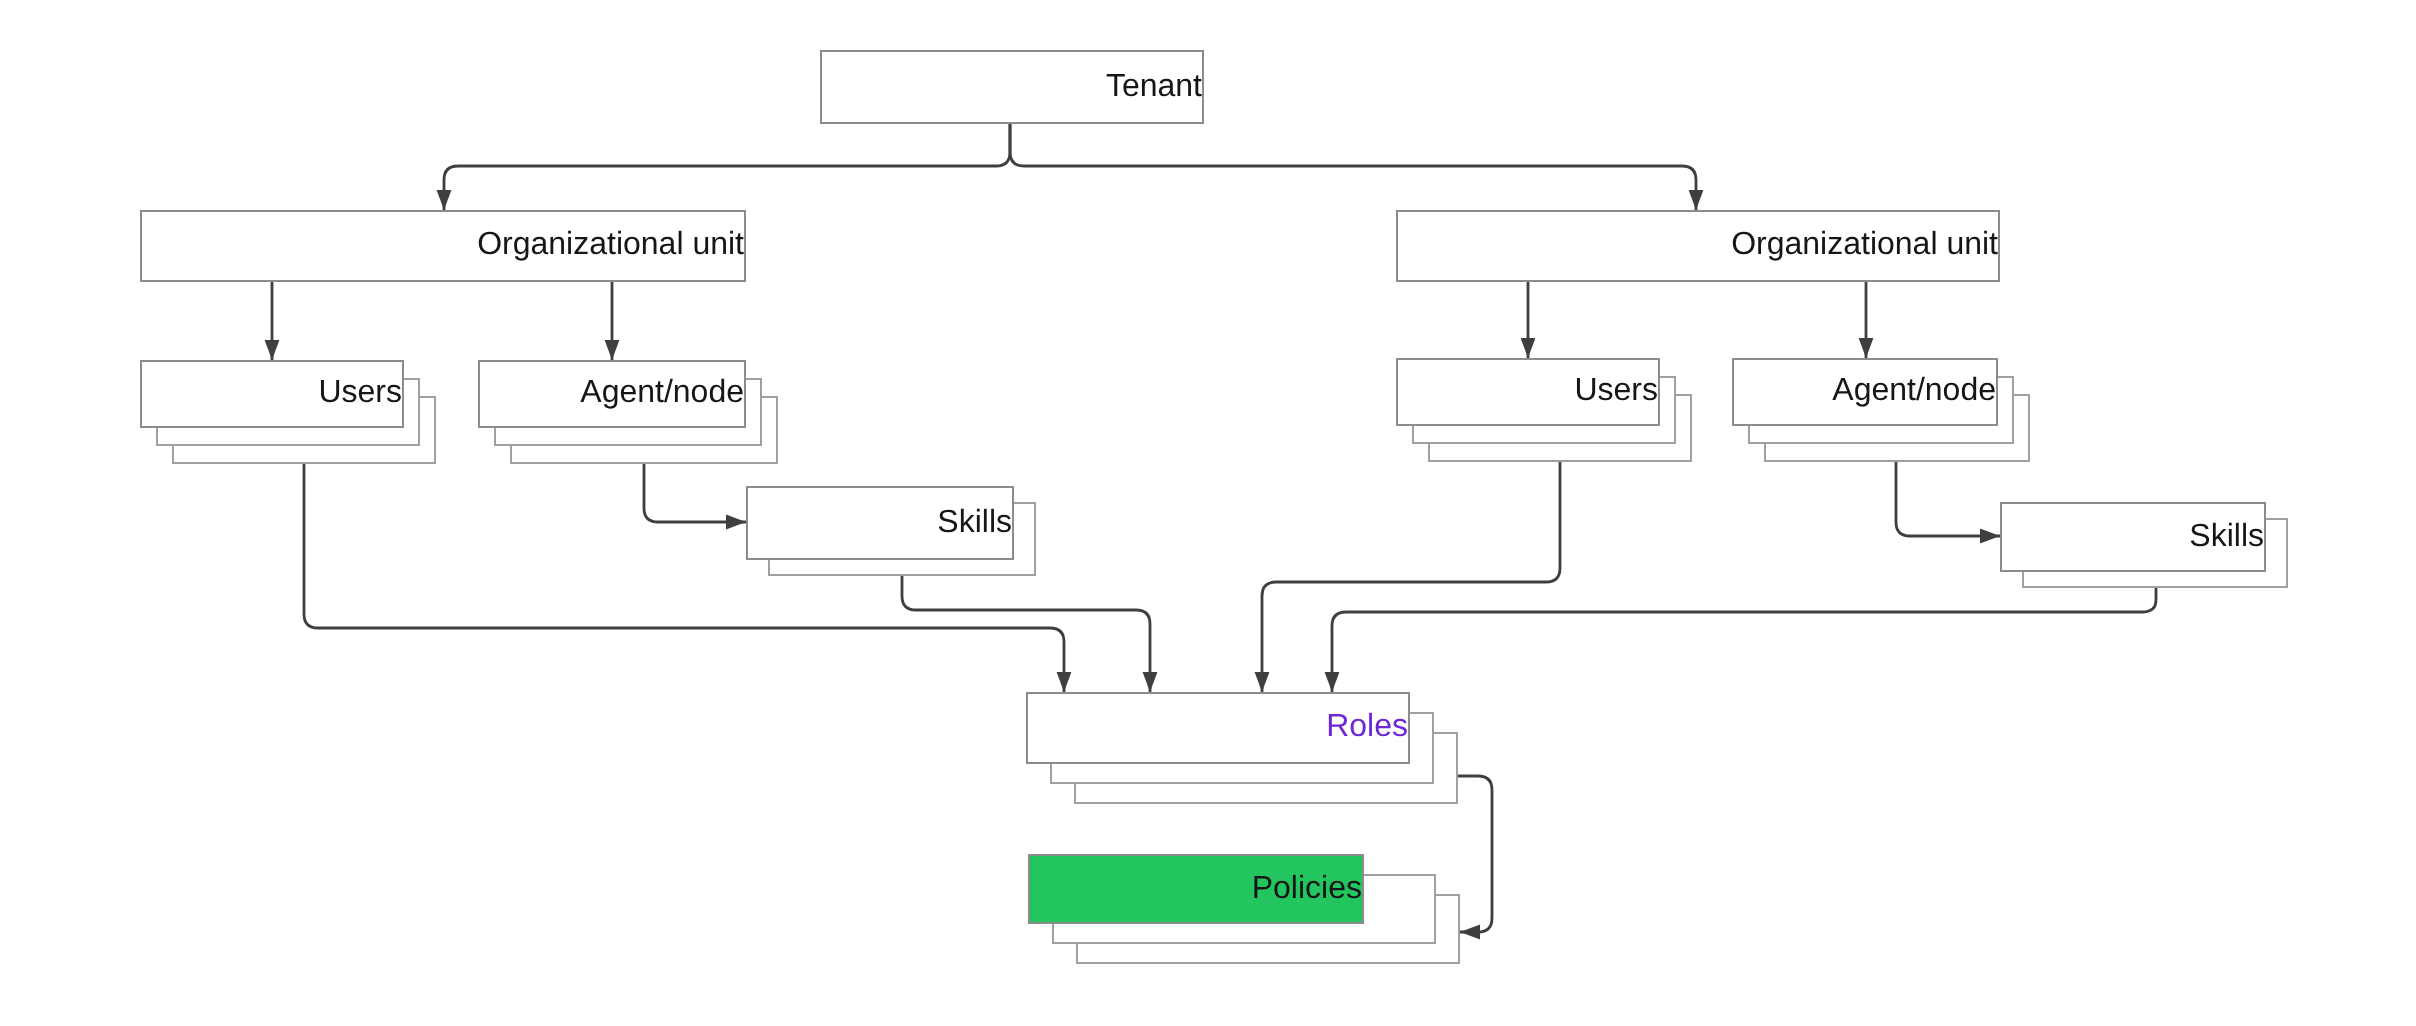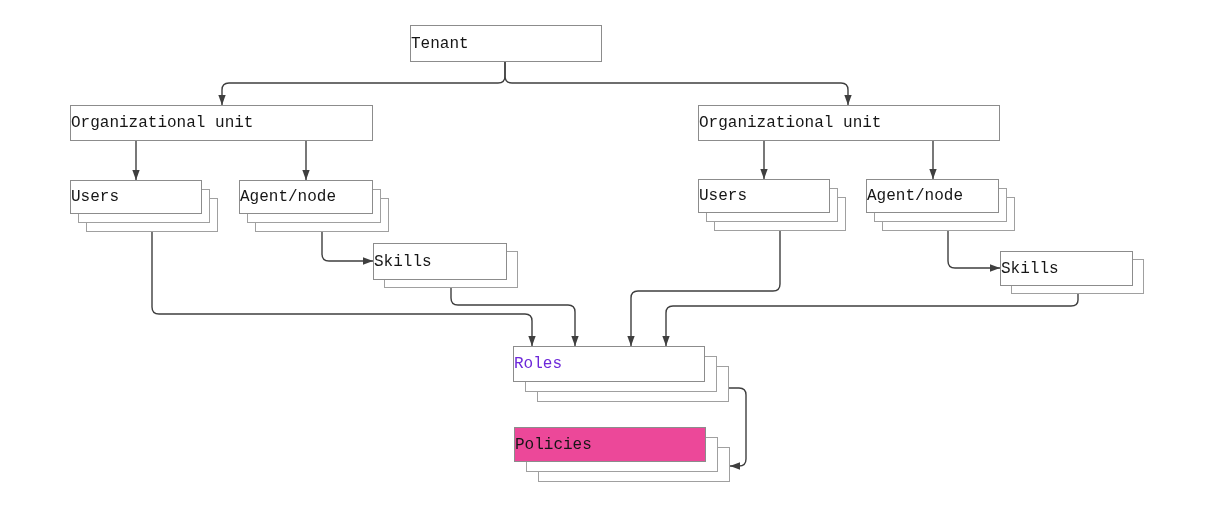--- a/index.html
+++ b/index.html
@@ -22,25 +22,24 @@
   .node {
     position: absolute;
     box-sizing: border-box;
     background: #ffffff;
     border: 1.5px solid #8c8c8c;
     color: #161616;
     font-size: 16px;
     line-height: 1;
     display: flex;
     align-items: center;
-    justify-content: flex-start;
+    justify-content: flex-end;
     text-align: center;
     white-space: nowrap;
     z-index: 3;
-    font-family: Liberation Mono, monospace;
   }
 </style>
 </head>
 <body>
 
 <div id="canvas" style="background: rgb(255, 255, 255);">
   <svg id="edges" width="1208" height="513" viewBox="0 0 1208 513">
     <defs>
       <marker id="arrow" markerUnits="userSpaceOnUse" markerWidth="12" markerHeight="10" viewBox="0 0 12 10" refX="11" refY="5" orient="auto">
         <path d="M1,1.3 L11,5 L1,8.7 Z" fill="#3f3f3f"></path>
@@ -100,16 +99,16 @@
     <div class="node" style="left: 1000px; top: 251px; width: 133px; height: 35px; border-color: rgb(140, 140, 140); background: rgb(255, 255, 255); color: rgb(22, 22, 22);">
       <span>Skills</span>
     </div>
     <div class="node-shadow" style="left: 537px; top: 366px; width: 192px; height: 36px; border-color: rgb(160, 160, 160); background: rgb(255, 255, 255);"></div>
     <div class="node-shadow" style="left: 525px; top: 356px; width: 192px; height: 36px; border-color: rgb(160, 160, 160); background: rgb(255, 255, 255);"></div>
     <div class="node" style="left: 513px; top: 346px; width: 192px; height: 36px; border-color: rgb(140, 140, 140); background: rgb(255, 255, 255); color: #6d28d9;">
       <span>Roles</span>
     </div>
     <div class="node-shadow" style="left: 538px; top: 447px; width: 192px; height: 35px; border-color: rgb(160, 160, 160); background: rgb(255, 255, 255);"></div>
     <div class="node-shadow" style="left: 526px; top: 437px; width: 192px; height: 35px; border-color: rgb(160, 160, 160); background: rgb(255, 255, 255);"></div>
-    <div class="node" style="left: 514px; top: 427px; width: 192px; height: 35px; border-color: rgb(140, 140, 140); background: #ec4899; color: rgb(22, 22, 22);">
+    <div class="node" style="left: 514px; top: 427px; width: 168px; height: 35px; border-color: rgb(140, 140, 140); background: #22c55e; color: rgb(22, 22, 22);">
       <span>Policies</span>
     </div>
   </div>
 
 </body></html>

